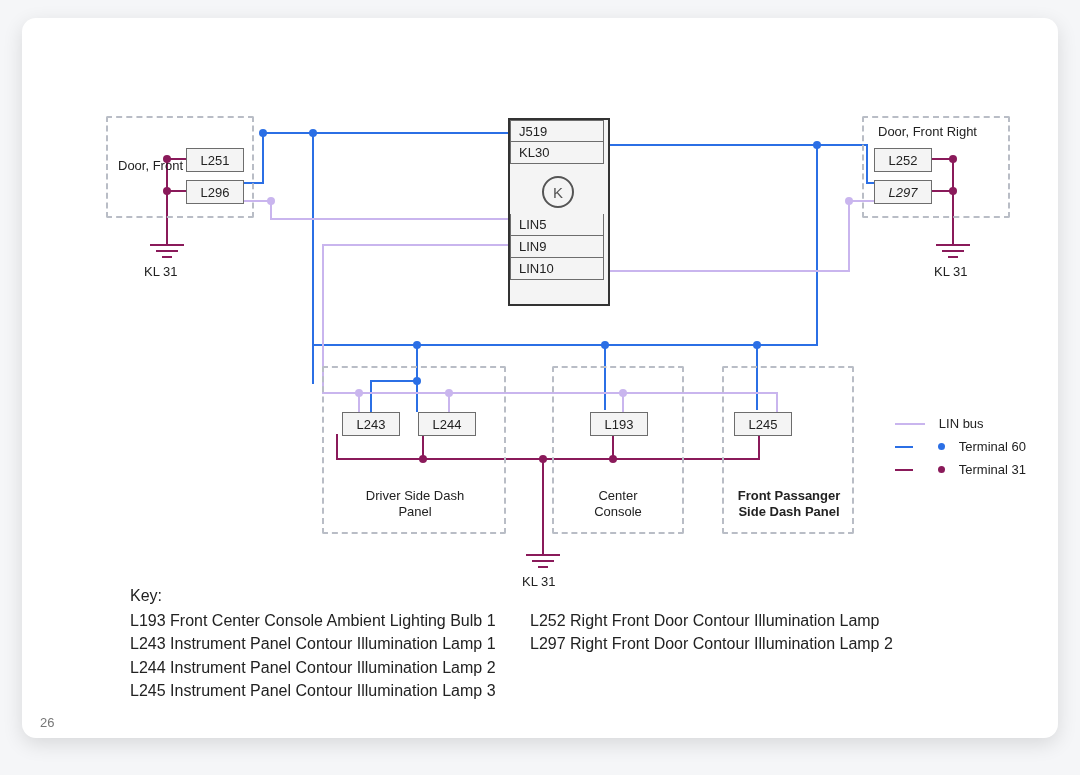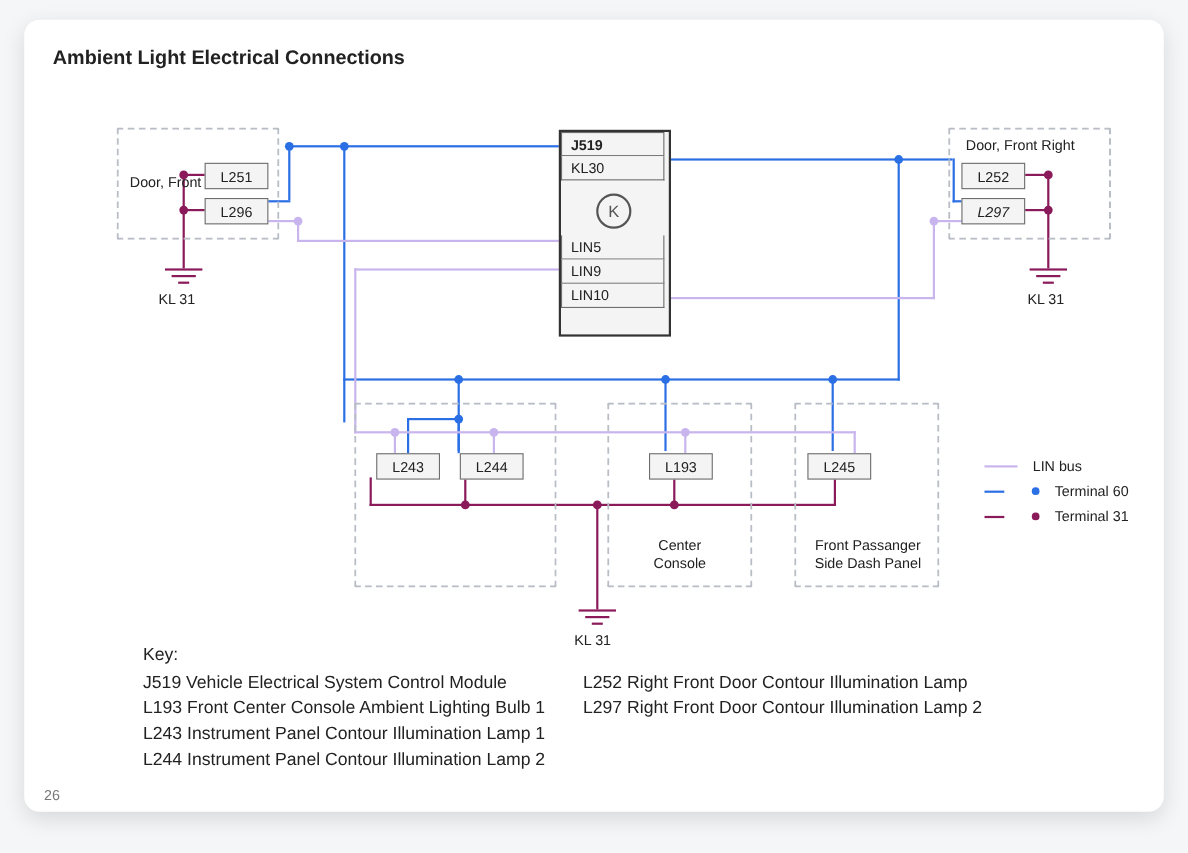--- a/index.html
+++ b/index.html
@@ -183,21 +183,20 @@
     font-size: 13px;
     color: #777;
   }
 </style>
 </head>
 <body>
 
 <div class="page-wrap">
 <div class="card">
 
-  <div class="title">Ambient Light Electrical Connections</div>
 
   <div class="wire wire-h c-blue" style="left:240px; top:114px; width:248px;"></div>
   <div class="wire wire-v c-blue" style="left:240px; top:114px; height:50px;"></div>
   <div class="wire wire-h c-blue" style="left:206px; top:164px; width:36px;"></div>
   <div class="wire wire-v c-blue" style="left:290px; top:114px; height:252px;"></div>
 
   <div class="wire wire-h c-blue" style="left:584px; top:126px; width:260px;"></div>
   <div class="wire wire-v c-blue" style="left:844px; top:126px; height:40px;"></div>
   <div class="wire wire-h c-blue" style="left:844px; top:164px; width:20px;"></div>
 
@@ -266,31 +265,33 @@
   <div class="node node-lilac" style="left:597px; top:371px;"></div>
   <div class="node node-lilac" style="left:823px; top:179px;"></div>
 
   <div class="enclosure" style="left:84px;  top:98px;  width:144px; height:98px;"></div>
   <div class="enclosure-label" style="left:96px; top:100px;margin-top:40px;">Door, Front Left</div>
 
   <div class="enclosure" style="left:840px; top:98px;  width:144px; height:98px;"></div>
   <div class="enclosure-label" style="left:856px; top:106px;">Door, Front Right</div>
 
   <div class="enclosure" style="left:300px; top:348px; width:180px; height:164px;"></div>
+  <div class="enclosure-label" style="left:338px; top:470px; width:110px;">Driver Side Dash
+Panel</div>
 
   <div class="enclosure" style="left:530px; top:348px; width:128px; height:164px;"></div>
   <div class="enclosure-label" style="left:566px; top:470px; width:60px;">Center
 Console</div>
 
   <div class="enclosure" style="left:700px; top:348px; width:128px; height:164px;"></div>
-  <div class="enclosure-label" style="left:712px; top:470px; width:110px;">Front Passanger
+  <div class="enclosure-label" style="left:712px; top:470px; width:110px;font-weight:bold;">Front Passanger
 Side Dash Panel</div>
 
   <div class="module-outline" style="left:486px; top:100px; width:98px; height:184px;"></div>
-  <div class="modrow" style="left:488px; top:102px; width:94px; border-top:1px solid #6d6d6d; font-weight:700;">J519</div>
+  <div class="modrow" style="left:488px; top:102px; width:94px; border-top:1px solid #6d6d6d; font-weight:400;">J519</div>
   <div class="modrow" style="left:488px; top:124px; width:94px;">KL30</div>
   <div class="kcircle" style="left:520px; top:158px;">K</div>
   <div class="modrow" style="left:488px; top:196px; width:94px;">LIN5</div>
   <div class="modrow" style="left:488px; top:218px; width:94px;">LIN9</div>
   <div class="modrow" style="left:488px; top:240px; width:94px;">LIN10</div>
 
   <div class="lamp" style="left:164px; top:130px; width:56px;">L251</div>
   <div class="lamp" style="left:164px; top:162px; width:56px;">L296</div>
 
   <div class="lamp" style="left:852px; top:130px; width:56px;">L252</div>
@@ -329,24 +330,24 @@
     <div class="legend-row">
       <div class="legend-swatch c-darkred" style="width:18px;"></div>
       <div class="legend-node node-red" style="position:static;"></div>
       <span>Terminal 31</span>
     </div>
   </div>
 
   <div class="keyblock">
     <div class="key-head">Key:</div>
     <div>
-      <div>J519 Vehicle Electrical System Control Module</div>
       <div>L193 Front Center Console Ambient Lighting Bulb 1</div>
       <div>L243 Instrument Panel Contour Illumination Lamp 1</div>
       <div>L244 Instrument Panel Contour Illumination Lamp 2</div>
+      <div>L245 Instrument Panel Contour Illumination Lamp 3</div>
     </div>
     <div>
       <div>L252 Right Front Door Contour Illumination Lamp</div>
       <div>L297 Right Front Door Contour Illumination Lamp 2</div>
     </div>
   </div>
 
   <div class="pagenum">26</div>
 
 </div>

